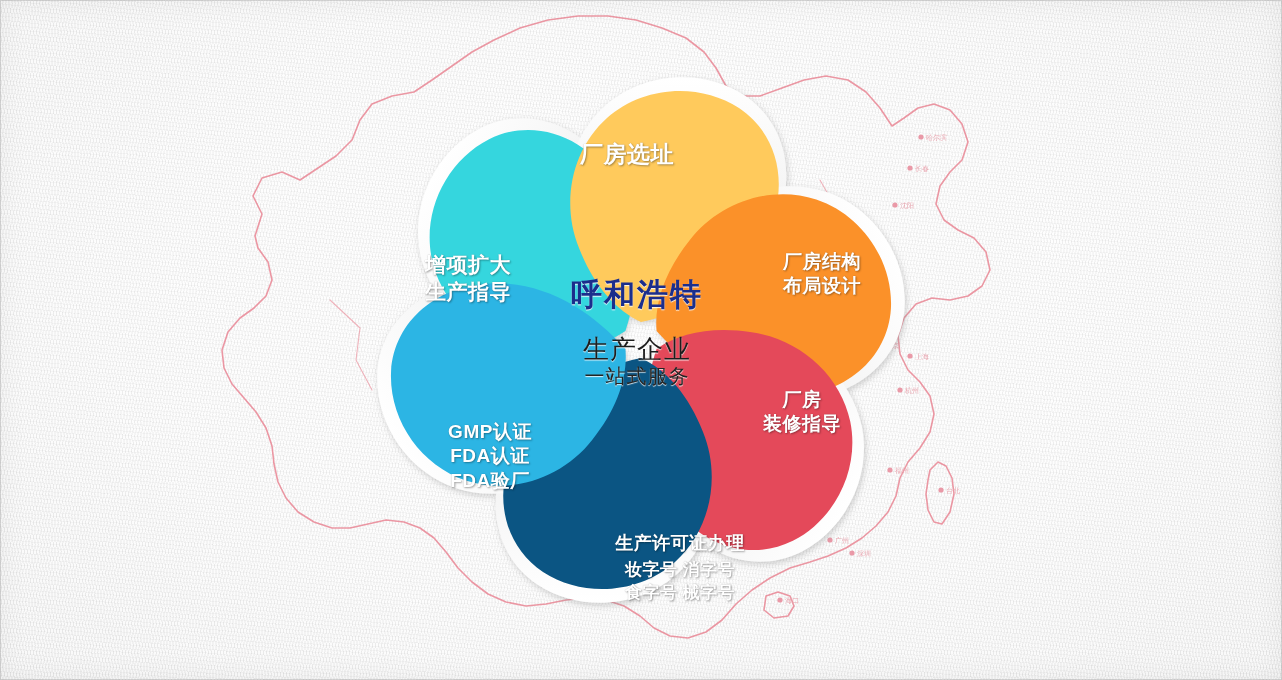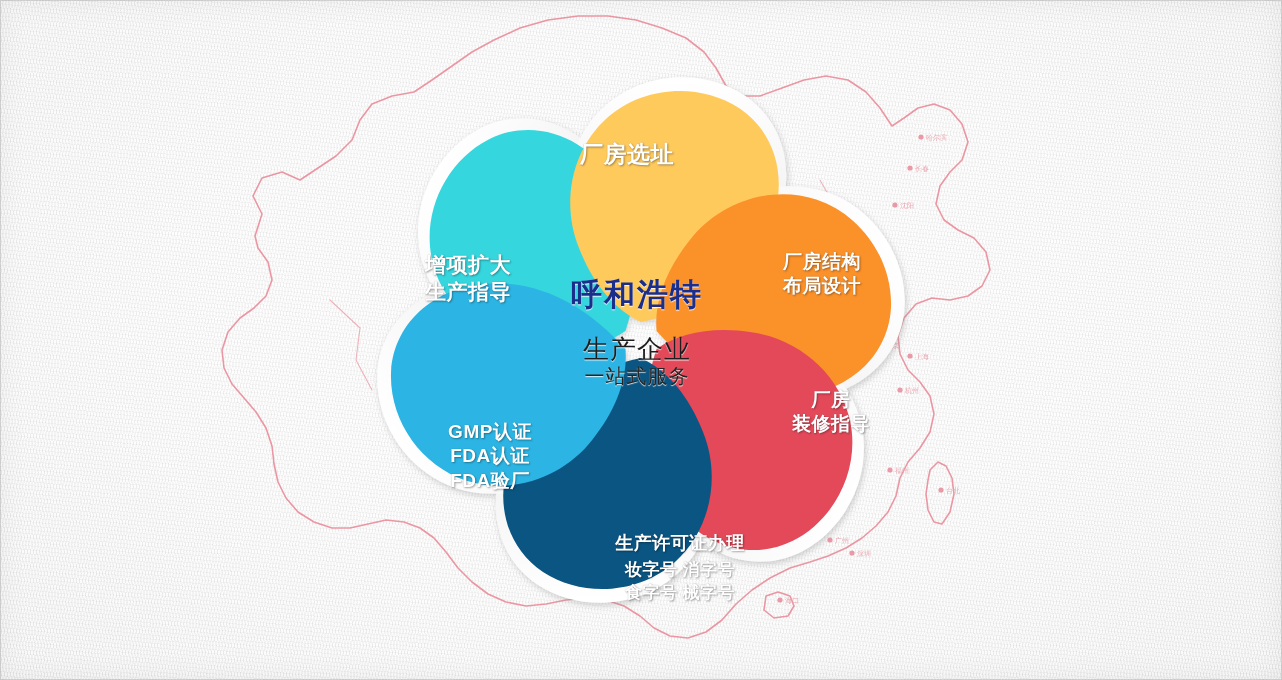--- a/index.html
+++ b/index.html
@@ -54,21 +54,21 @@
     text-align:center;
     line-height:1.28;
     white-space:pre-line;
     text-shadow:1px 1px 2px rgba(0,0,0,.33), 0 0 1px rgba(0,0,0,.25);
     letter-spacing:.5px;
     font-weight:bold;
     pointer-events:none;
   }
   #lbl-site      {left:552px;top:140px;width:150px;font-size:23px;}
   #lbl-structure {left:742px;top:202px;width:160px;font-size:19px;margin-top:48px;}
-  #lbl-renovation{left:756px;top:388px;width:150px;font-size:19px;}
+  #lbl-renovation{left:727px;top:388px;width:150px;font-size:19px;}
   #lbl-license   {left:585px;top:509px;width:190px;font-size:18px;}
   #lbl-license .sub{display:block;font-size:17px;font-weight:bold;margin-top:4px;line-height:1.35;}
   #lbl-cert      {left:410px;top:420px;width:160px;font-size:19px;}
   #lbl-expand    {left:388px;top:252px;width:160px;font-size:21px;}
 
   
   .center-block{
     position:absolute;
     left:528px;top:278px;
     width:218px;

